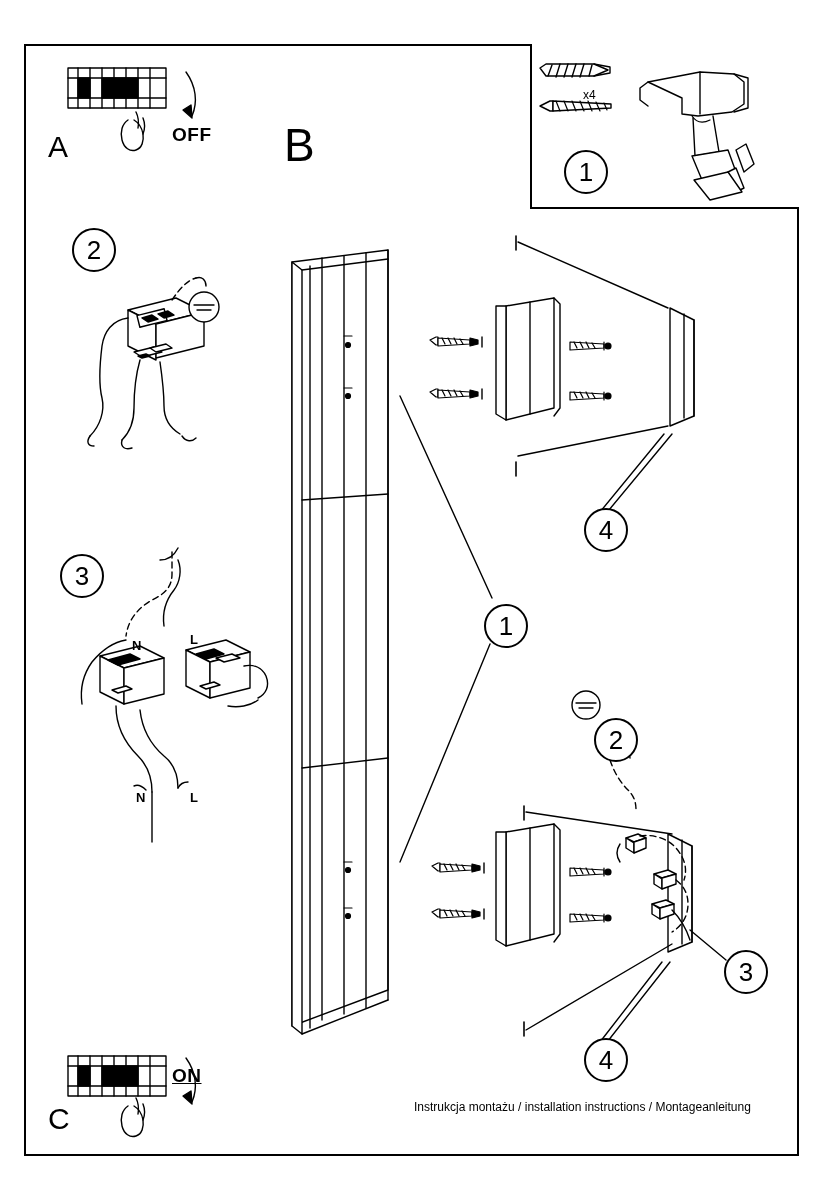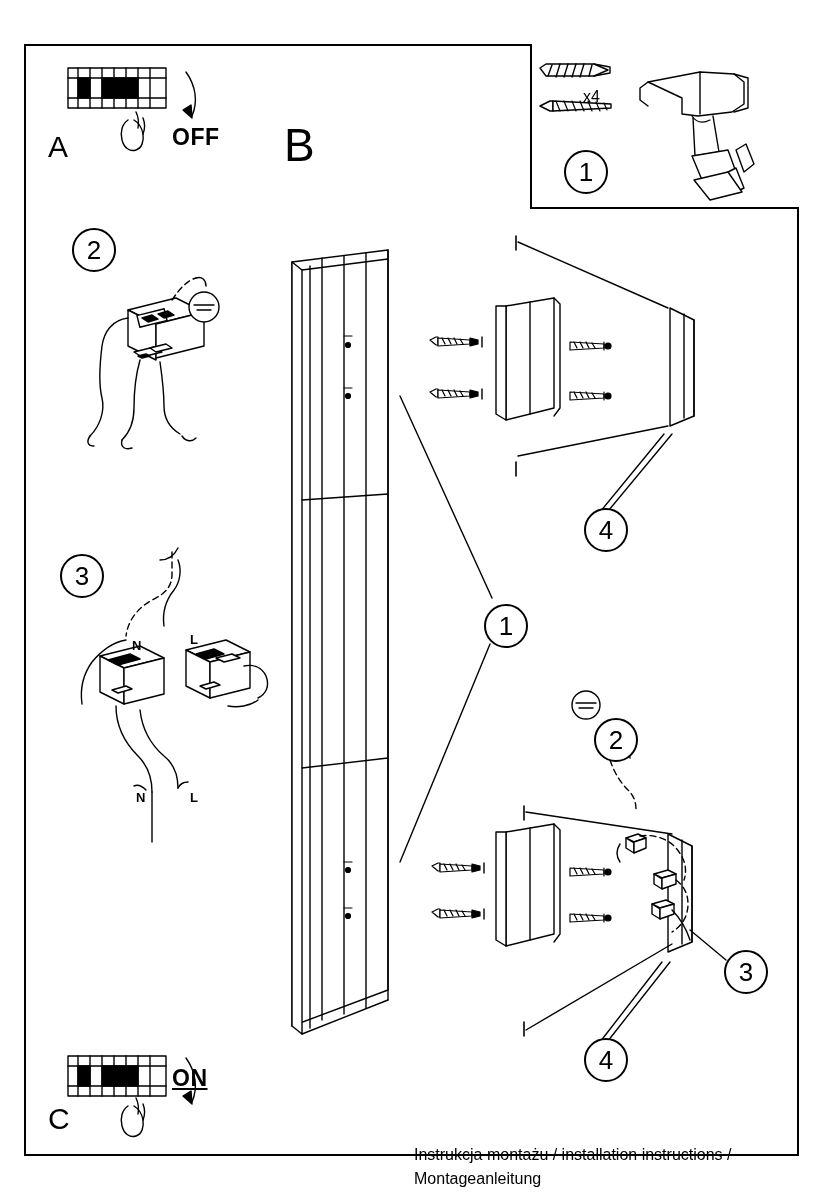--- a/index.html
+++ b/index.html
@@ -43,48 +43,48 @@
     position: absolute;
     font-weight: 400;
     font-size: 30px;
     line-height: 1;
   }
   .letter.big {
     font-size: 46px;
   }
   .txt {
     position: absolute;
-    font-size: 23px;
+    font-size: 19px;
     font-weight: 700;
     letter-spacing: 0.5px;
   }
   .circnum {
     position: absolute;
     width: 44px;
     height: 44px;
     border: 2px solid #000;
     border-radius: 50%;
     box-sizing: border-box;
     display: flex;
     align-items: center;
     justify-content: center;
     font-size: 26px;
     background: #fff;
   }
   .caption {
     position: absolute;
-    font-size: 16px;
+    font-size: 12px;
     line-height: 1.5;
     left: 414px;
-    top: 1143px;
+    top: 1098px;
     width: 380px;
   }
   .x4 {
     position: absolute;
-    font-size: 16px;
+    font-size: 12px;
     left: 583px;
     top: 88px;
   }
   svg.layer {
     position: absolute;
     left: 0;
     top: 0;
     width: 823px;
     height: 1200px;
     pointer-events: none;

